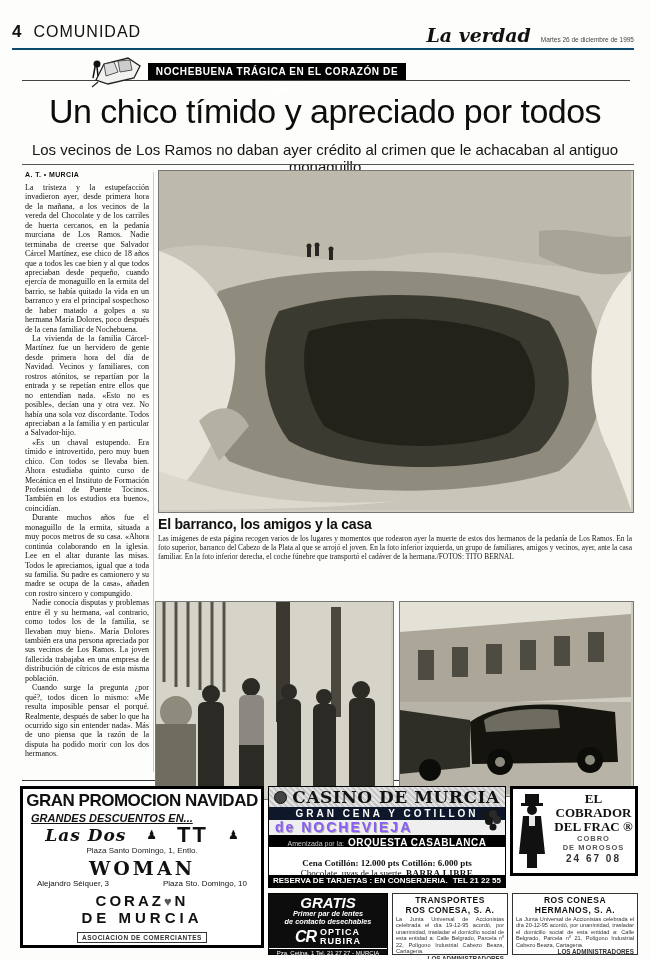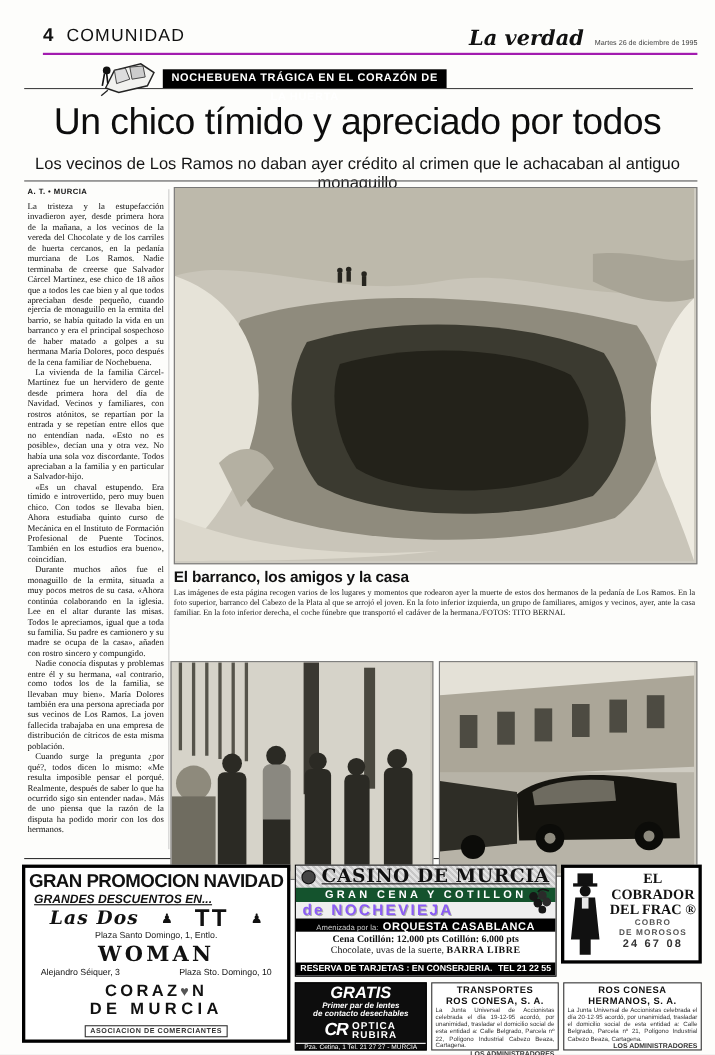--- a/index.html
+++ b/index.html
@@ -1,19 +1,19 @@
 <!DOCTYPE html>
 <html><head>
 <meta charset="utf-8">
 <style>
   html,body{margin:0;padding:0;background:#9a9a9a;}
   #page{position:relative;width:650px;height:959px;margin:0 auto;background:#fdfdfb;color:#111;
         font-family:"Liberation Serif",serif;overflow:hidden;}
   
-  .header{position:absolute;left:39px;top:22px;right:16px;height:26px;border-bottom:2px solid #a21caf;}
+  .header{position:absolute;left:12px;top:22px;right:16px;height:26px;border-bottom:2px solid #0c4a6e;}
   .pagenum{font:bold 17px "Liberation Sans",sans-serif;}
   .section{font:16px "Liberation Sans",sans-serif;letter-spacing:1px;margin-left:8px;}
   .mast-wrap{position:absolute;right:0;top:2px;text-align:right;}
   .masthead{font:bold italic 19px "DejaVu Serif",serif;}
   .issue-date{font:6.5px "Liberation Sans",sans-serif;color:#444;margin-left:6px;}
   
   .banner-line{position:absolute;left:22px;right:20px;top:80px;height:1px;background:#444;}
   .crash-icon{position:absolute;left:88px;top:52px;}
   .kicker{position:absolute;left:148px;top:63px;width:258px;height:17px;background:#000;color:#fff;
           font:bold 10px "Liberation Sans",sans-serif;letter-spacing:.6px;text-align:center;line-height:17px;}
@@ -58,30 +58,30 @@
   .promo-addr2{display:flex;justify-content:space-between;padding:0 14px;font:8px "Liberation Sans",sans-serif;margin-top:0;}
   .corazon{font:bold 15px "Liberation Sans",sans-serif;letter-spacing:3px;margin-top:4px;}
   .heart{color:#555;font-size:13px;}
   .corazon2{font:bold 15px "Liberation Sans",sans-serif;letter-spacing:4px;}
   .asoc{display:inline-block;border:1px solid #333;font:bold 6.5px "Liberation Sans",sans-serif;
         letter-spacing:.5px;padding:1px 4px;margin-top:2px;color:#333;}
   
   #ad-casino{left:268px;top:786px;width:238px;height:102px;border:1px solid #000;overflow:hidden;}
   .casino-title{background:repeating-linear-gradient(45deg,#c7c7c7 0 2px,#e3e3e3 2px 4px);
                 font:bold 17px "DejaVu Serif",serif;text-align:center;letter-spacing:.5px;
-                height:20px;line-height:20px;display:flex;align-items:center;justify-content:center;gap:5px;text-decoration:underline;}
+                height:20px;line-height:20px;display:flex;align-items:center;justify-content:center;gap:5px;}
   .casino-badge{width:11px;height:11px;border-radius:50%;background:#444;display:inline-block;border:1px solid #111;}
-  .casino-bar1{background:#14532d;color:#fff;font:bold 10px "Liberation Sans",sans-serif;letter-spacing:3px;
+  .casino-bar1{background:#0f172a;color:#fff;font:bold 10px "Liberation Sans",sans-serif;letter-spacing:3px;
                text-align:center;height:13px;line-height:13px;}
   .casino-noche{font:bold 14px "Liberation Sans",sans-serif;letter-spacing:2px;text-align:left;padding-left:6px;
                 color:#8b5cf6;text-shadow:1px 1px 0 #aaa;height:15px;line-height:15px;background:#efefef;}
   .casino-bar2{background:#000;color:#fff;text-align:center;height:12px;line-height:12px;white-space:nowrap;}
   .casino-bar2 .pre{font:7px "Liberation Sans",sans-serif;color:#ccc;margin-right:4px;}
   .casino-bar2 .orq{font:bold 10px "Liberation Sans",sans-serif;letter-spacing:.5px;}
-  .casino-l4{font:bold 9px "Liberation Serif",serif;text-align:center;margin-top:1px;}
+  .casino-l4{font:bold 9px "Liberation Serif",serif;text-align:center;margin-top:11px;}
   .casino-l5{font:9px "Liberation Serif",serif;text-align:center;}
   .casino-l5 b{font-weight:bold;letter-spacing:.5px;}
   .casino-bar3{position:absolute;left:0;right:0;bottom:0;background:#000;color:#fff;display:flex;
                justify-content:space-between;padding:0 4px;font:bold 8px "Liberation Sans",sans-serif;height:12px;line-height:12px;}
   .grapes{position:absolute;right:2px;top:20px;}
   
   #ad-cobrador{left:510px;top:786px;width:128px;height:90px;border:3px solid #000;display:flex;padding:3px 2px;gap:3px;}
   .frac-text{flex:1;text-align:center;font-family:"Liberation Serif",serif;}
   .frac-l{font:bold 13px "Liberation Serif",serif;line-height:14px;}
   .frac-s{font:bold 7.5px "Liberation Sans",sans-serif;color:#555;letter-spacing:1px;line-height:9px;}

